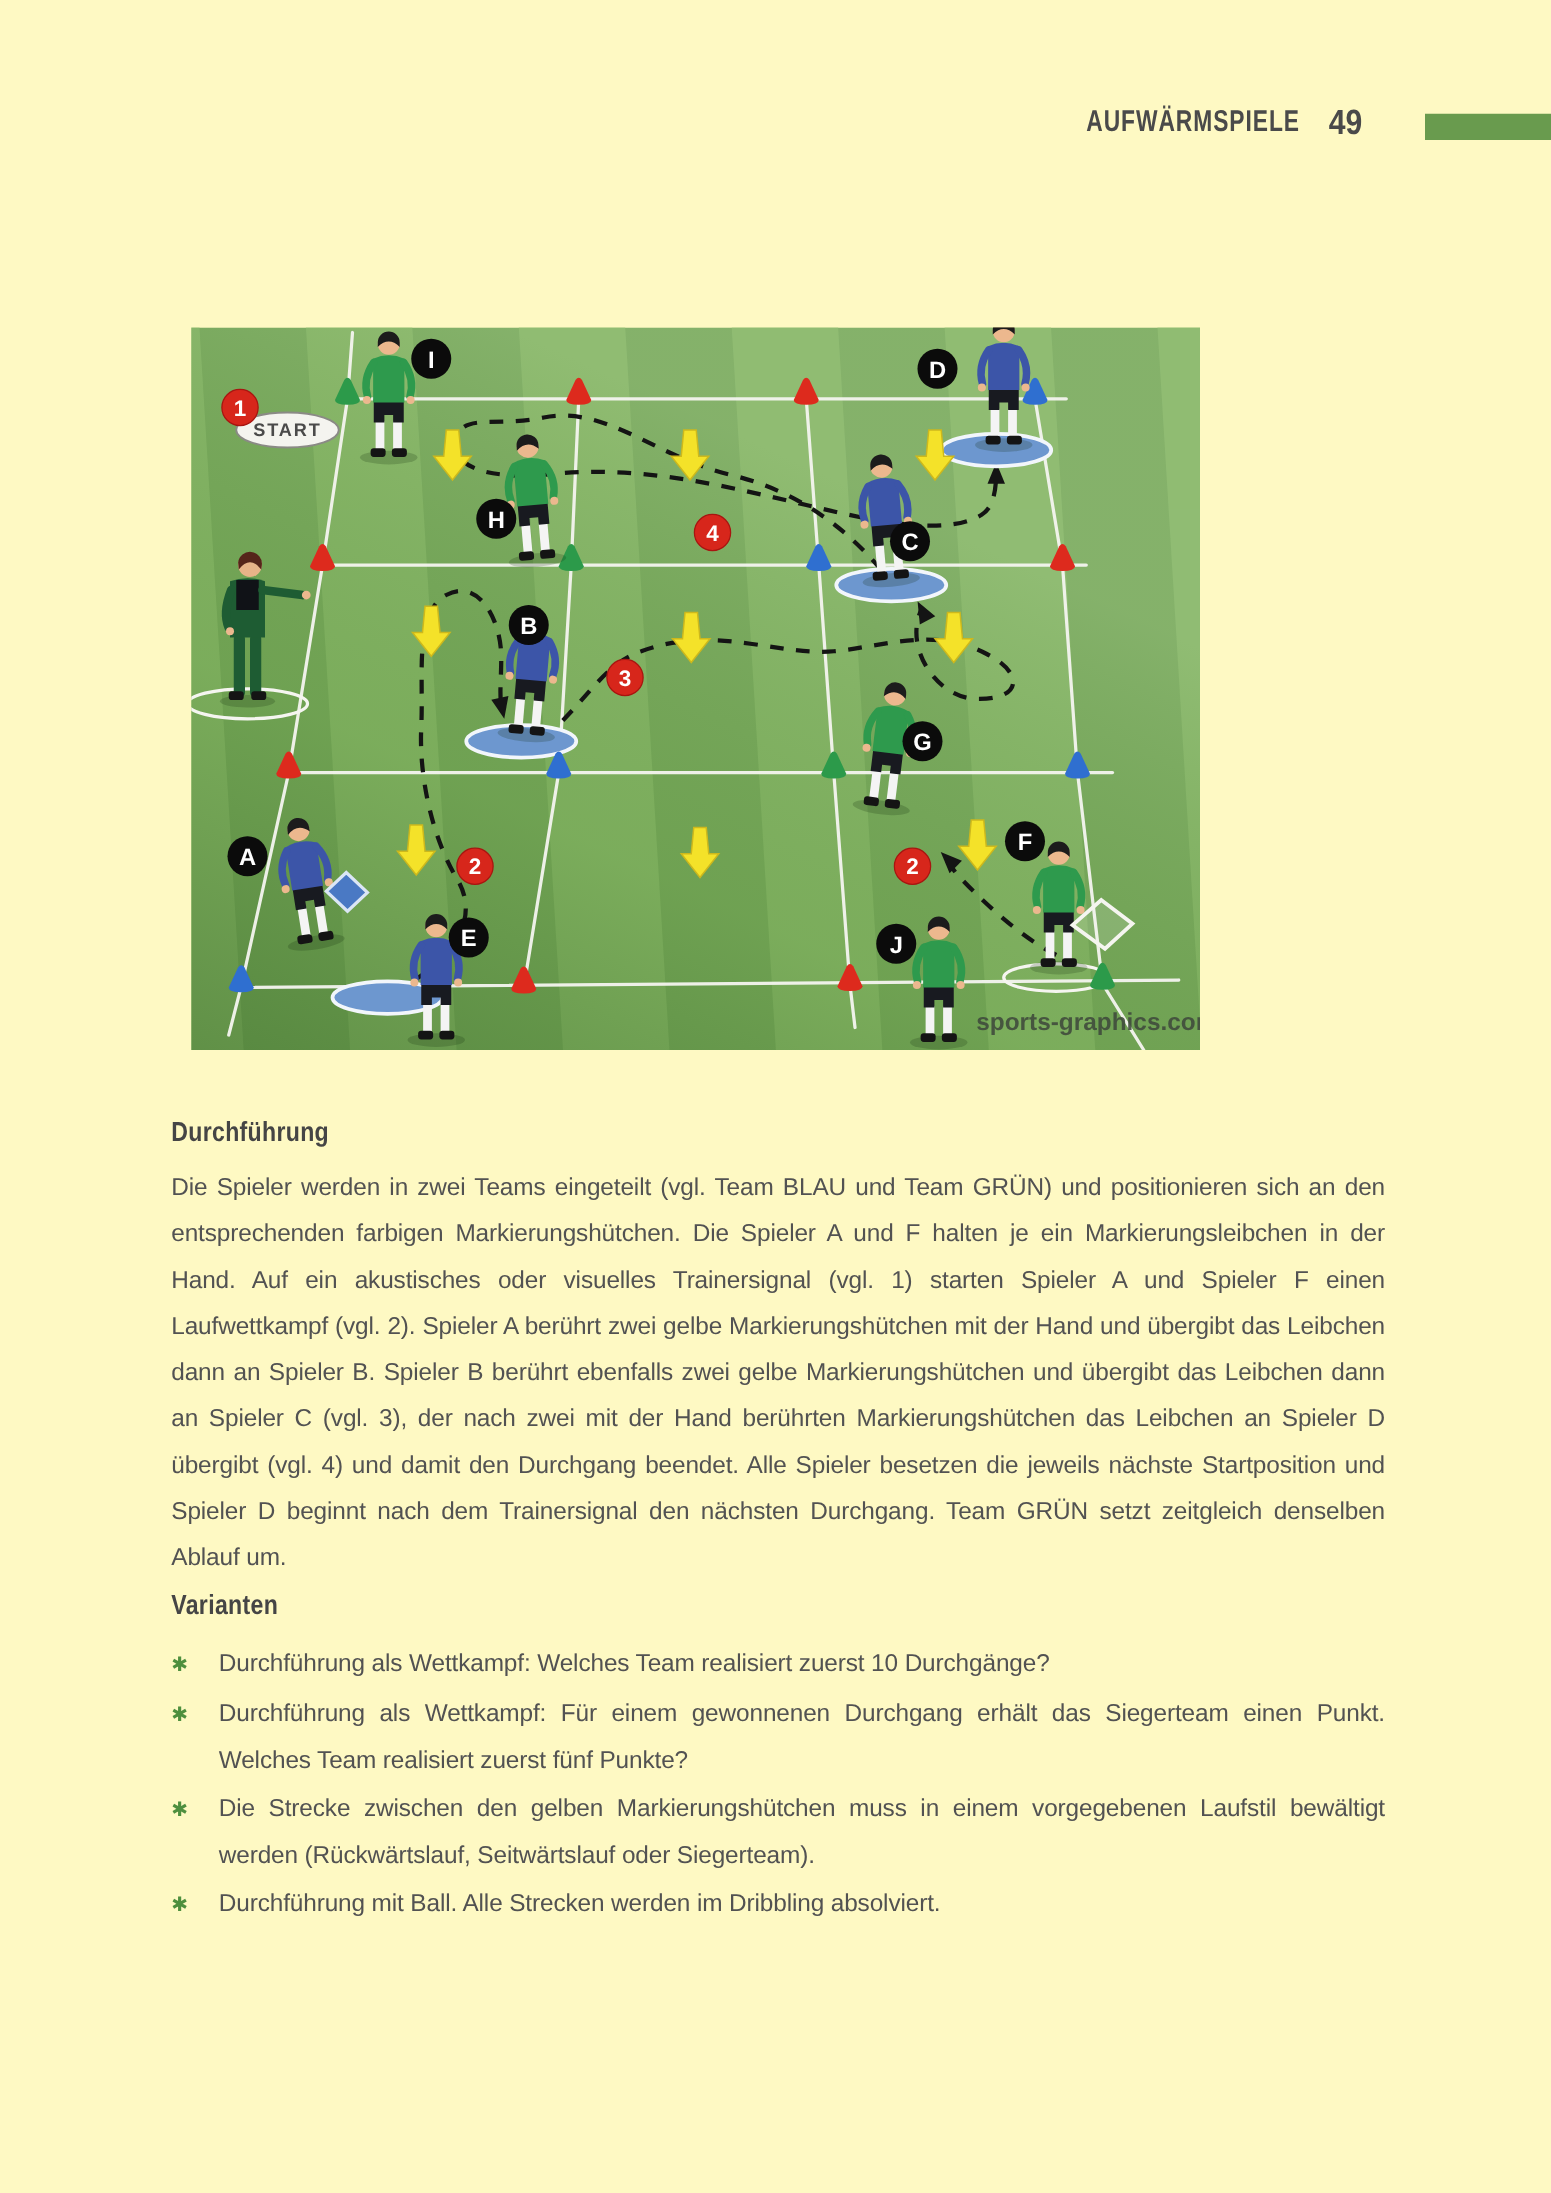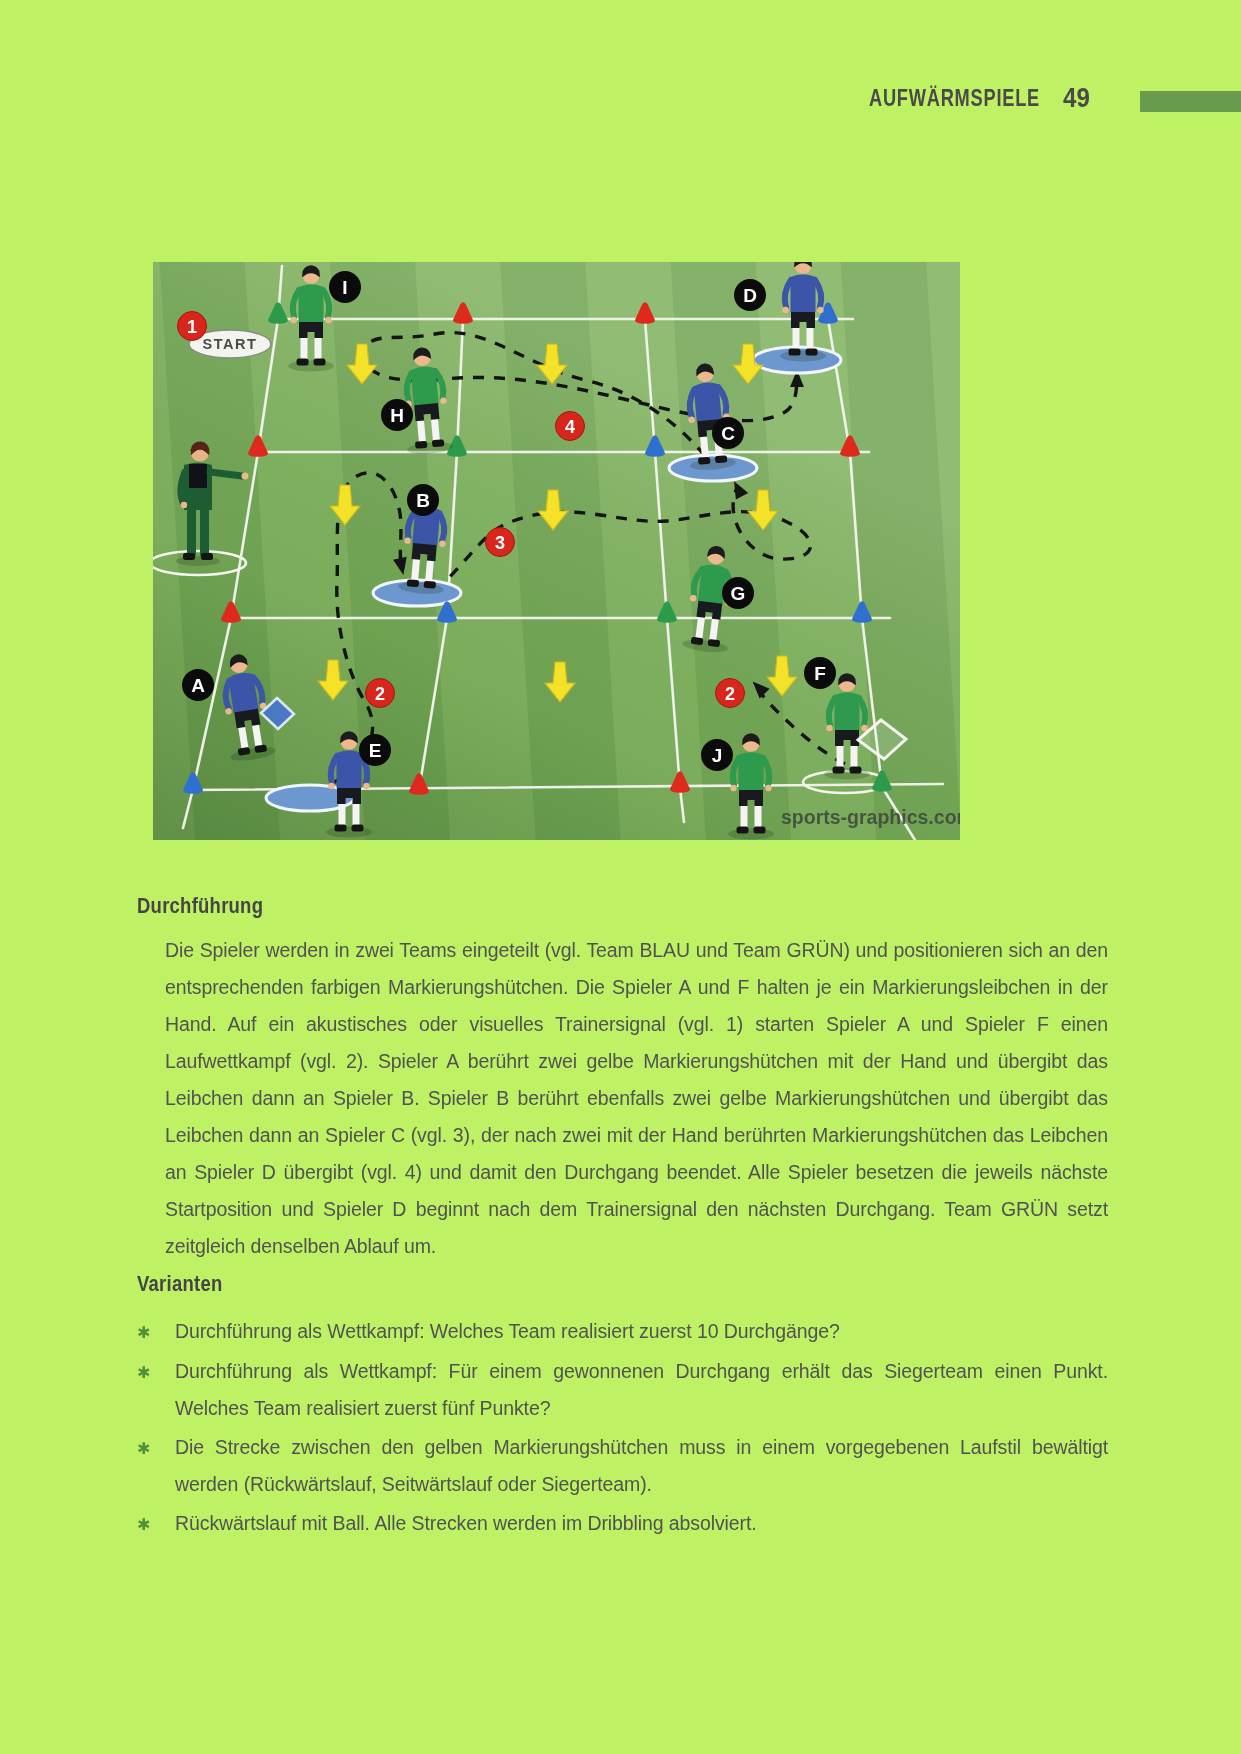--- a/index.html
+++ b/index.html
@@ -1,18 +1,18 @@
 <!DOCTYPE html>
 <html lang="de"><head>
 <meta charset="utf-8">
 <title>Aufwärmspiele 49</title>
 <style>
   html,body{margin:0;padding:0;background:#ffffff;}
   body{width:1241px;height:1754px;position:relative;font-family:"Liberation Sans",sans-serif;color:#4f4f4f;}
-  .page{position:absolute;inset:0;background:#bef264;overflow:hidden;}
+  .page{position:absolute;inset:0;background:#fef9c3;overflow:hidden;}
 
   
   .runhead{position:absolute;top:82px;left:0;width:1241px;height:34px;}
   .rh-title{position:absolute;right:201px;top:2px;font-size:24px;font-weight:bold;color:#4a4a4a;
             transform:scaleX(0.76);transform-origin:100% 50%;letter-spacing:1px;white-space:nowrap;}
   .rh-num{position:absolute;left:1063px;top:0;font-size:28px;font-weight:bold;color:#4a4a4a;
           transform:scaleX(0.86);transform-origin:0 50%;}
   .rh-bar{position:absolute;left:1140px;top:9px;width:101px;height:21px;background:#699b4e;}
 
   
@@ -25,21 +25,21 @@
   
   .diagram{position:absolute;left:153px;top:262px;width:807px;height:578px;}
   .diagram svg{display:block;width:807px;height:578px;}
 
   
   .txt{position:absolute;left:137px;width:971px;}
   h2.subhead{margin:0;font-size:22px;font-weight:bold;color:#454545;
              transform:scaleX(0.84);transform-origin:0 50%;letter-spacing:0.3px;}
   .bodycopy{margin-top:13px;font-size:19.5px;line-height:37px;text-align:justify;color:#525252;
             letter-spacing:-0.1px;}
-  .bodycopy{text-align-last:left;margin-left:28px;}
+  .bodycopy{text-align-last:left;}
   ul.variants{list-style:none;margin:16px 0 0 0;padding:0;}
   ul.variants li{display:flex;margin:0 0 2px 0;font-size:19.5px;line-height:37px;color:#525252;}
   ul.variants .star{flex:0 0 38px;color:#4e8f3e;font-size:16px;padding-top:1px;}
   ul.variants .vtext{flex:1;text-align:justify;text-align-last:left;letter-spacing:-0.1px;}
 </style>
 </head>
 <body>
 
 <div class="page">
 
@@ -302,18 +302,18 @@
       <li>
         <span class="star">✱</span>
         <span class="vtext">Durchführung als Wettkampf: Für einem gewonnenen Durchgang erhält das Siegerteam einen Punkt. Welches Team realisiert zuerst fünf Punkte?</span>
       </li>
       <li>
         <span class="star">✱</span>
         <span class="vtext">Die Strecke zwischen den gelben Markierungshütchen muss in einem vorgegebenen Laufstil bewältigt werden (Rückwärtslauf, Seitwärtslauf oder Siegerteam).</span>
       </li>
       <li>
         <span class="star">✱</span>
-        <span class="vtext">Rückwärtslauf mit Ball. Alle Strecken werden im Dribbling absolviert.</span>
+        <span class="vtext">Durchführung mit Ball. Alle Strecken werden im Dribbling absolviert.</span>
       </li>
     </ul>
   </div>
 
 </div>
 
 </body></html>

